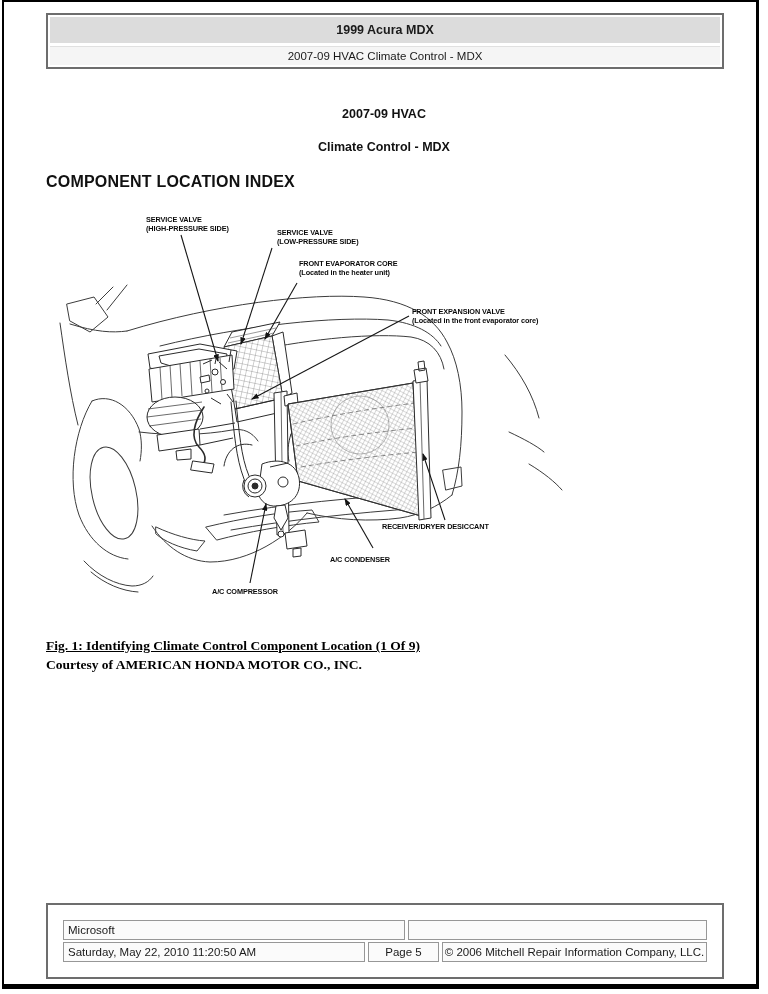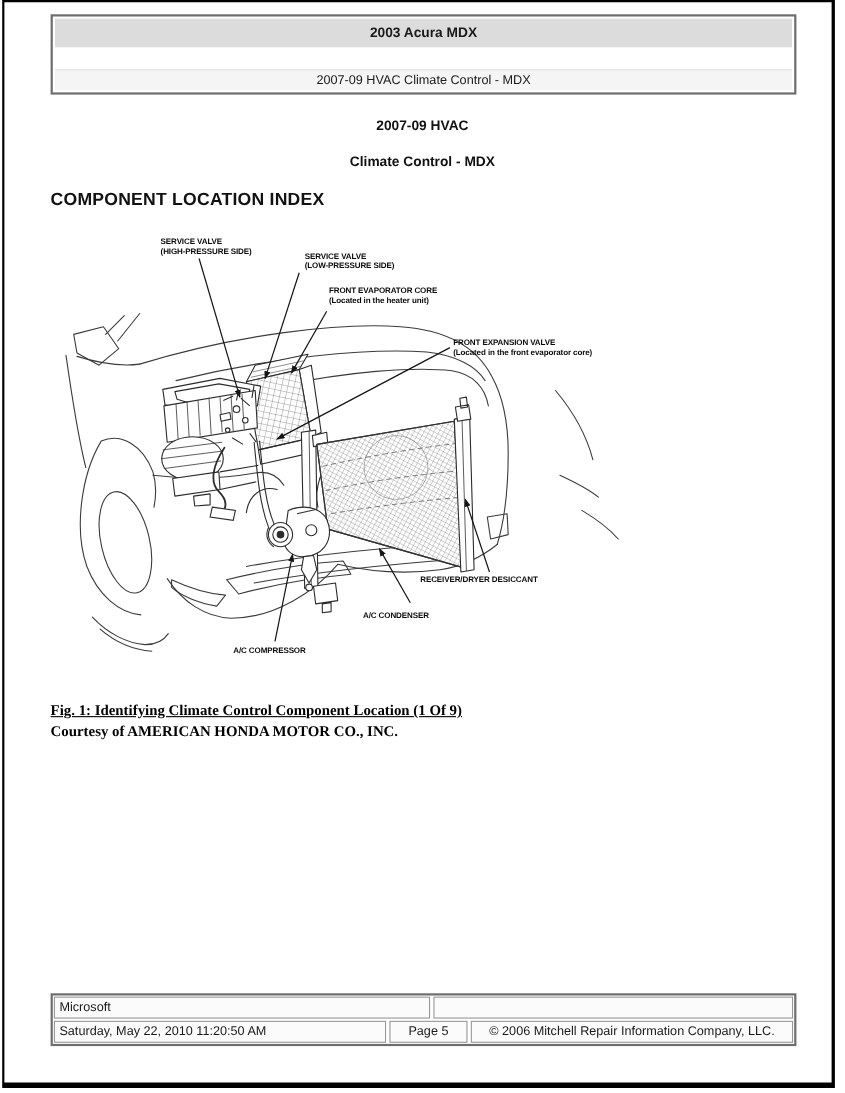--- a/index.html
+++ b/index.html
@@ -17,57 +17,57 @@
   
   .header-box {
     position:absolute; left:46px; top:13px; width:678px;
     border:2px solid #6d6d6d; background:#fff; padding:2px;
   }
   .hdr-row1 {
     height:26px; background:#dcdcdc; display:flex; align-items:center; justify-content:center;
     font-size:12.5px; font-weight:bold; color:#1a1a1a;
   }
   .hdr-row2 {
-    margin-top:20px; height:19px; background:#f5f5f5; display:flex; align-items:center; justify-content:center;
+    margin-top:3px; height:19px; background:#f5f5f5; display:flex; align-items:center; justify-content:center;
     font-size:11.5px; color:#1a1a1a; border-top:1px solid #e0e0e0;
   }
   
   .title1 { position:absolute; left:0; top:107px; width:100%; text-align:center; font-size:12.5px; font-weight:bold; }
   .title2 { position:absolute; left:0; top:140px; width:100%; text-align:center; font-size:12.5px; font-weight:bold; }
   .section-heading { position:absolute; left:46px; top:173px; font-size:16px; font-weight:bold; letter-spacing:0.2px; }
   
   svg.diagram { position:absolute; left:0; top:205px; }
   .lbl { font-family:"Liberation Sans", sans-serif; font-size:7.3px; font-weight:bold; fill:#0a0a0a; letter-spacing:-0.1px; }
   
   .caption { position:absolute; left:46px; top:636px; font-family:"Liberation Serif", serif; font-weight:bold; font-size:13.5px; color:#000; }
   .caption .u { text-decoration:underline; }
   .caption div { line-height:19px; }
   
   .footer-box {
     position:absolute; left:46px; top:903px; width:678px;
-    border:2px solid #6d6d6d; background:#fff; padding:1px;
+    border:2px solid #6d6d6d; background:#fff; padding:15px;
   }
   .f-row { display:grid; gap:3px; }
   .f-row1 { grid-template-columns:342px 1fr; margin-bottom:2px; }
   .f-row2 { grid-template-columns:302px 71px 1fr; }
   .f-cell {
     height:20px; background:#fbfbfb; border:1px solid #979797;
     font-size:11.5px; color:#1a1a1a; display:flex; align-items:center; padding:0 4px;
     white-space:nowrap; overflow:hidden;
   }
   .f-center { justify-content:center; }
 </style>
 </head>
 <body>
 
 <div class="page">
   <div class="frame"></div>
 
   <div class="header-box">
-    <div class="hdr-row1">2003 Acura MDX</div>
+    <div class="hdr-row1">1999 Acura MDX</div>
     <div class="hdr-row2">2007-09 HVAC Climate Control - MDX</div>
   </div>
 
   <div class="title1">2007-09 HVAC</div>
   <div class="title2">Climate Control - MDX</div>
   <div class="section-heading">COMPONENT LOCATION INDEX</div>
 
   <svg class="diagram" width="768" height="430" viewBox="0 0 768 430">
     <defs>
       <marker id="arw" markerWidth="7" markerHeight="5" refX="6" refY="2.5" orient="auto">

